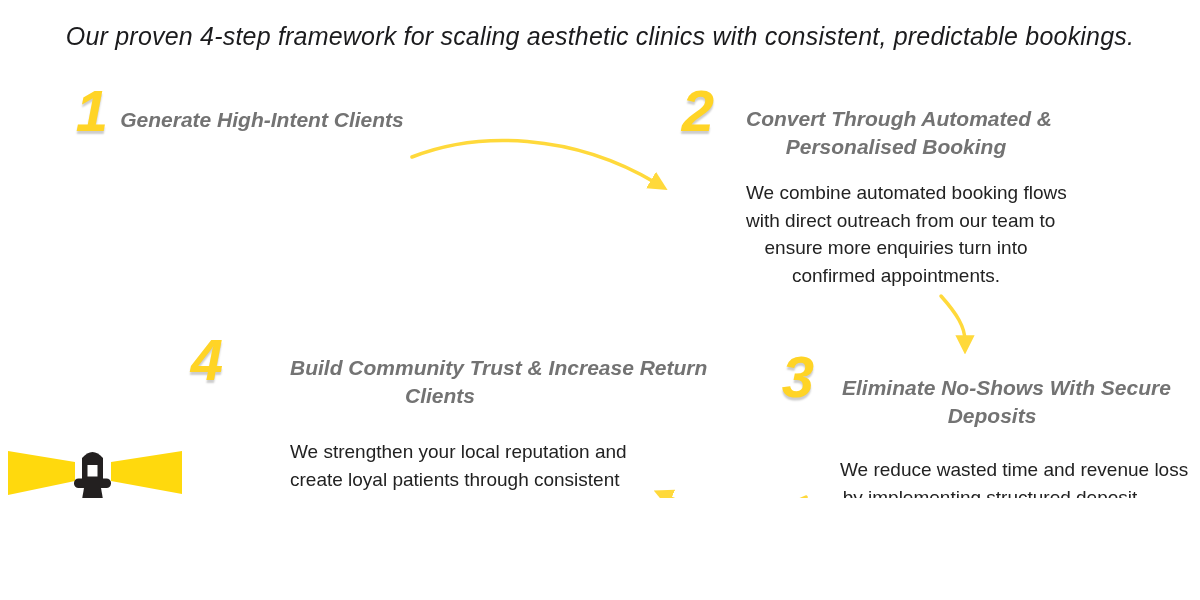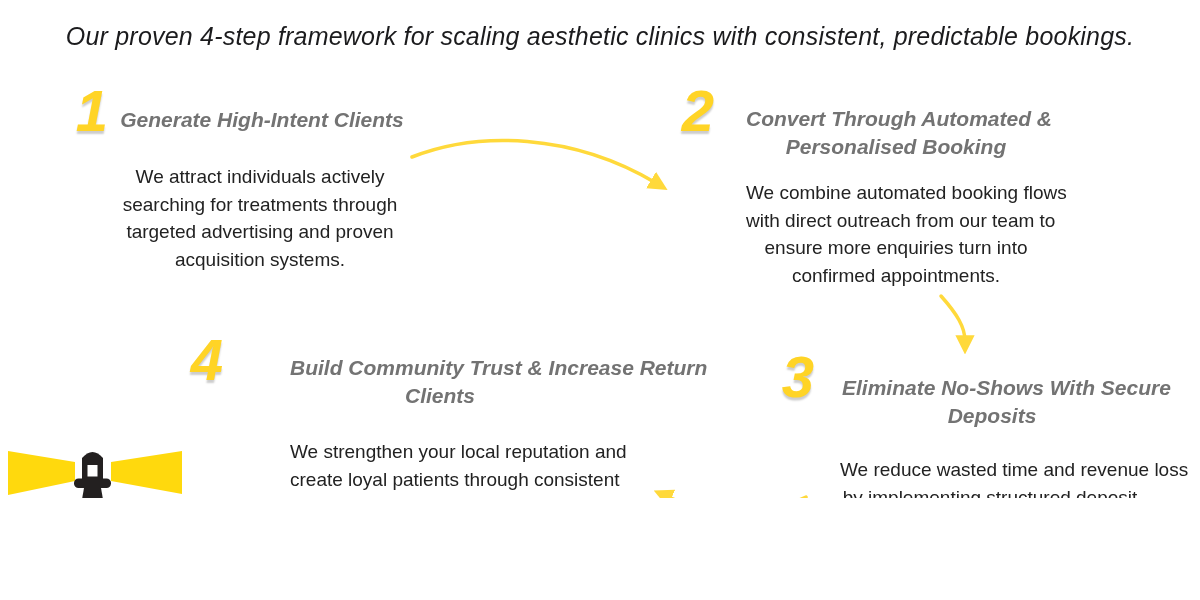--- a/index.html
+++ b/index.html
@@ -57,21 +57,20 @@
 </style>
 </head>
 <body>
 
 <div class="canvas">
 
   <div class="title">Our proven 4-step framework for scaling aesthetic clinics with consistent, predictable bookings.</div>
 
   <div class="step-number" id="num1">1</div>
   <div class="step-heading" id="head1">Generate High-Intent Clients</div>
-  <div class="step-body" id="body1">We attract individuals actively<br>searching for treatments through<br>targeted advertising and proven<br>acquisition systems.</div>
 
   <div class="step-number" id="num2">2</div>
   <div class="step-heading" id="head2">Convert Through Automated &amp;<br>Personalised Booking</div>
   <div class="step-body" id="body2">We combine automated booking flows<br>with direct outreach from our team to<br>ensure more enquiries turn into<br>confirmed appointments.</div>
 
   <div class="step-number" id="num3">3</div>
   <div class="step-heading" id="head3">Eliminate No-Shows With Secure<br>Deposits</div>
   <div class="step-body" id="body3">We reduce wasted time and revenue loss<br>by implementing structured deposit<br>systems and pre-appointment<br>confirmations.</div>
 
   <div class="step-number" id="num4">4</div>

